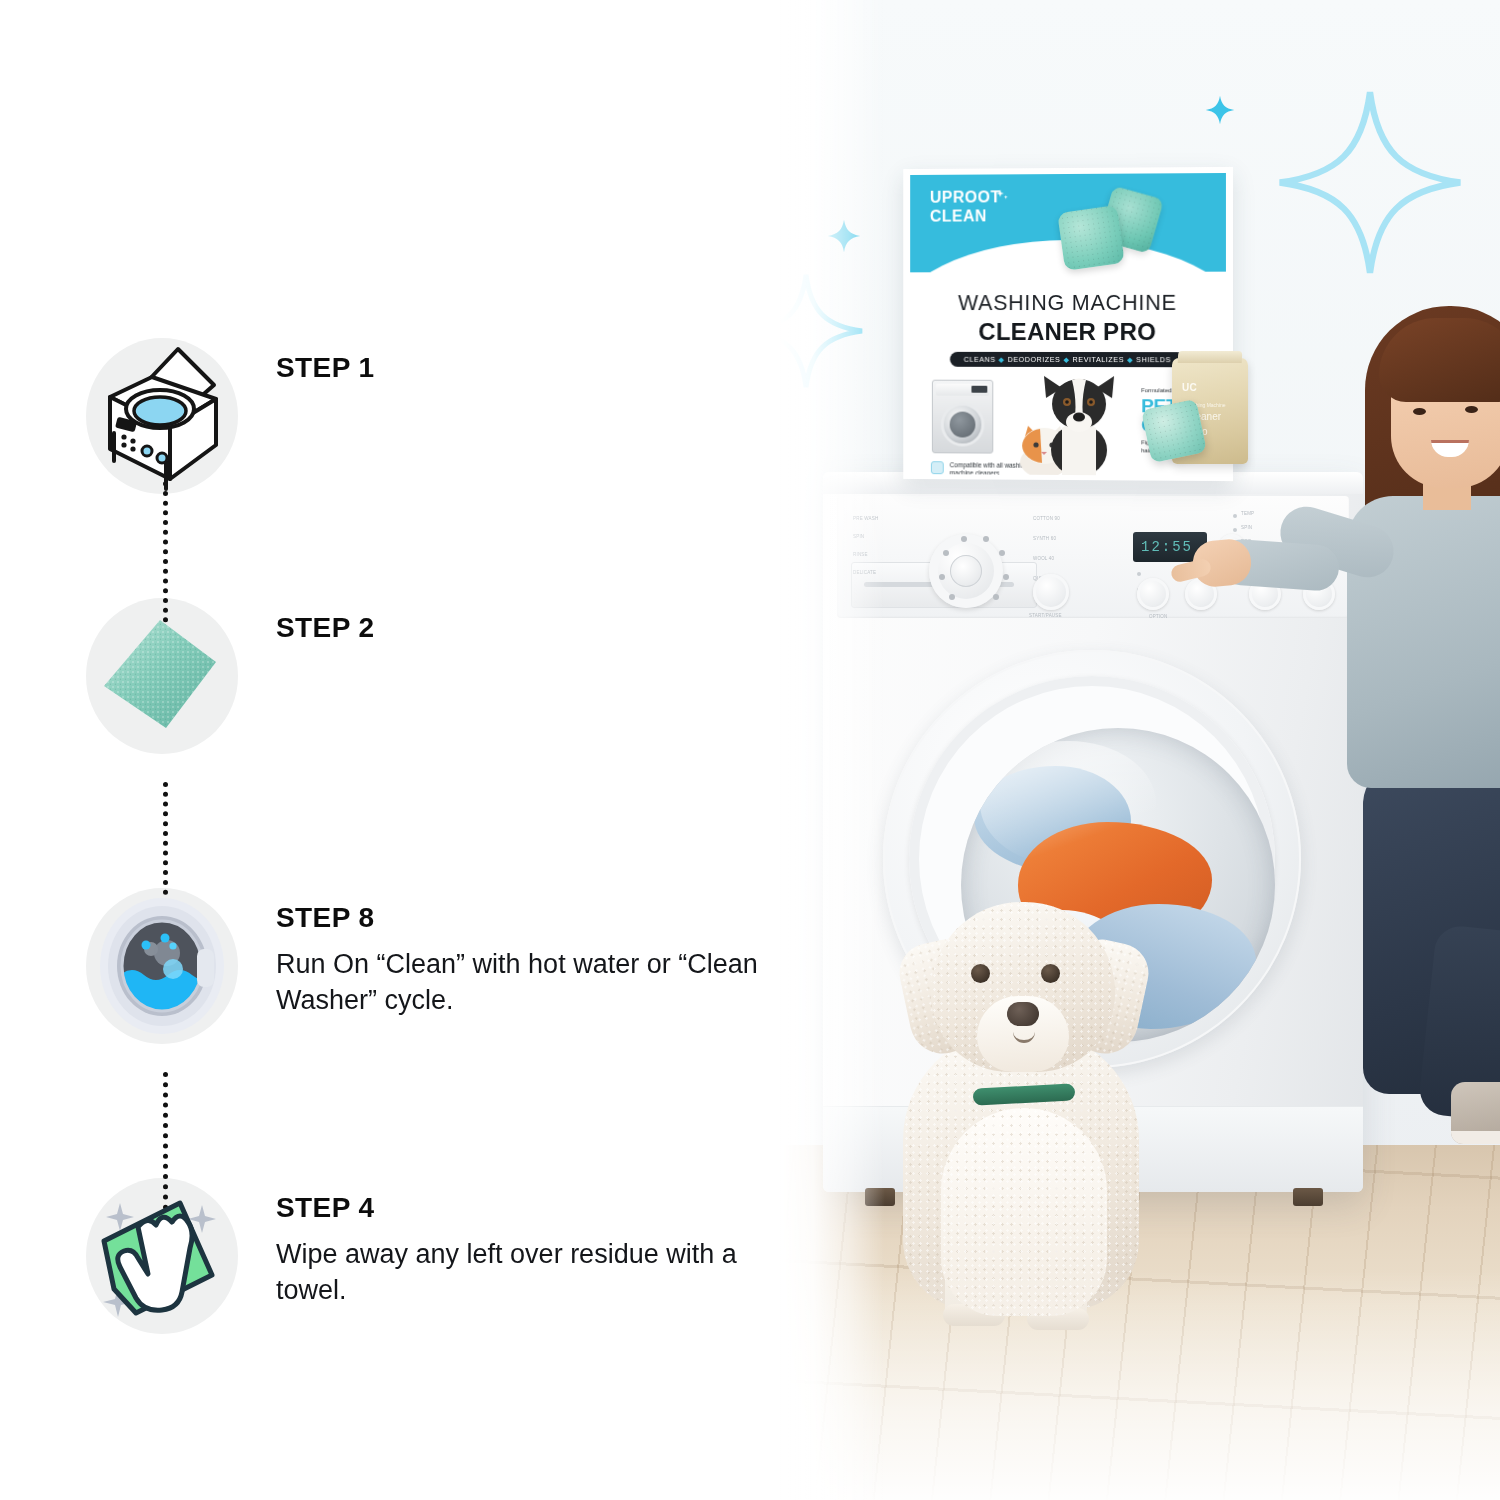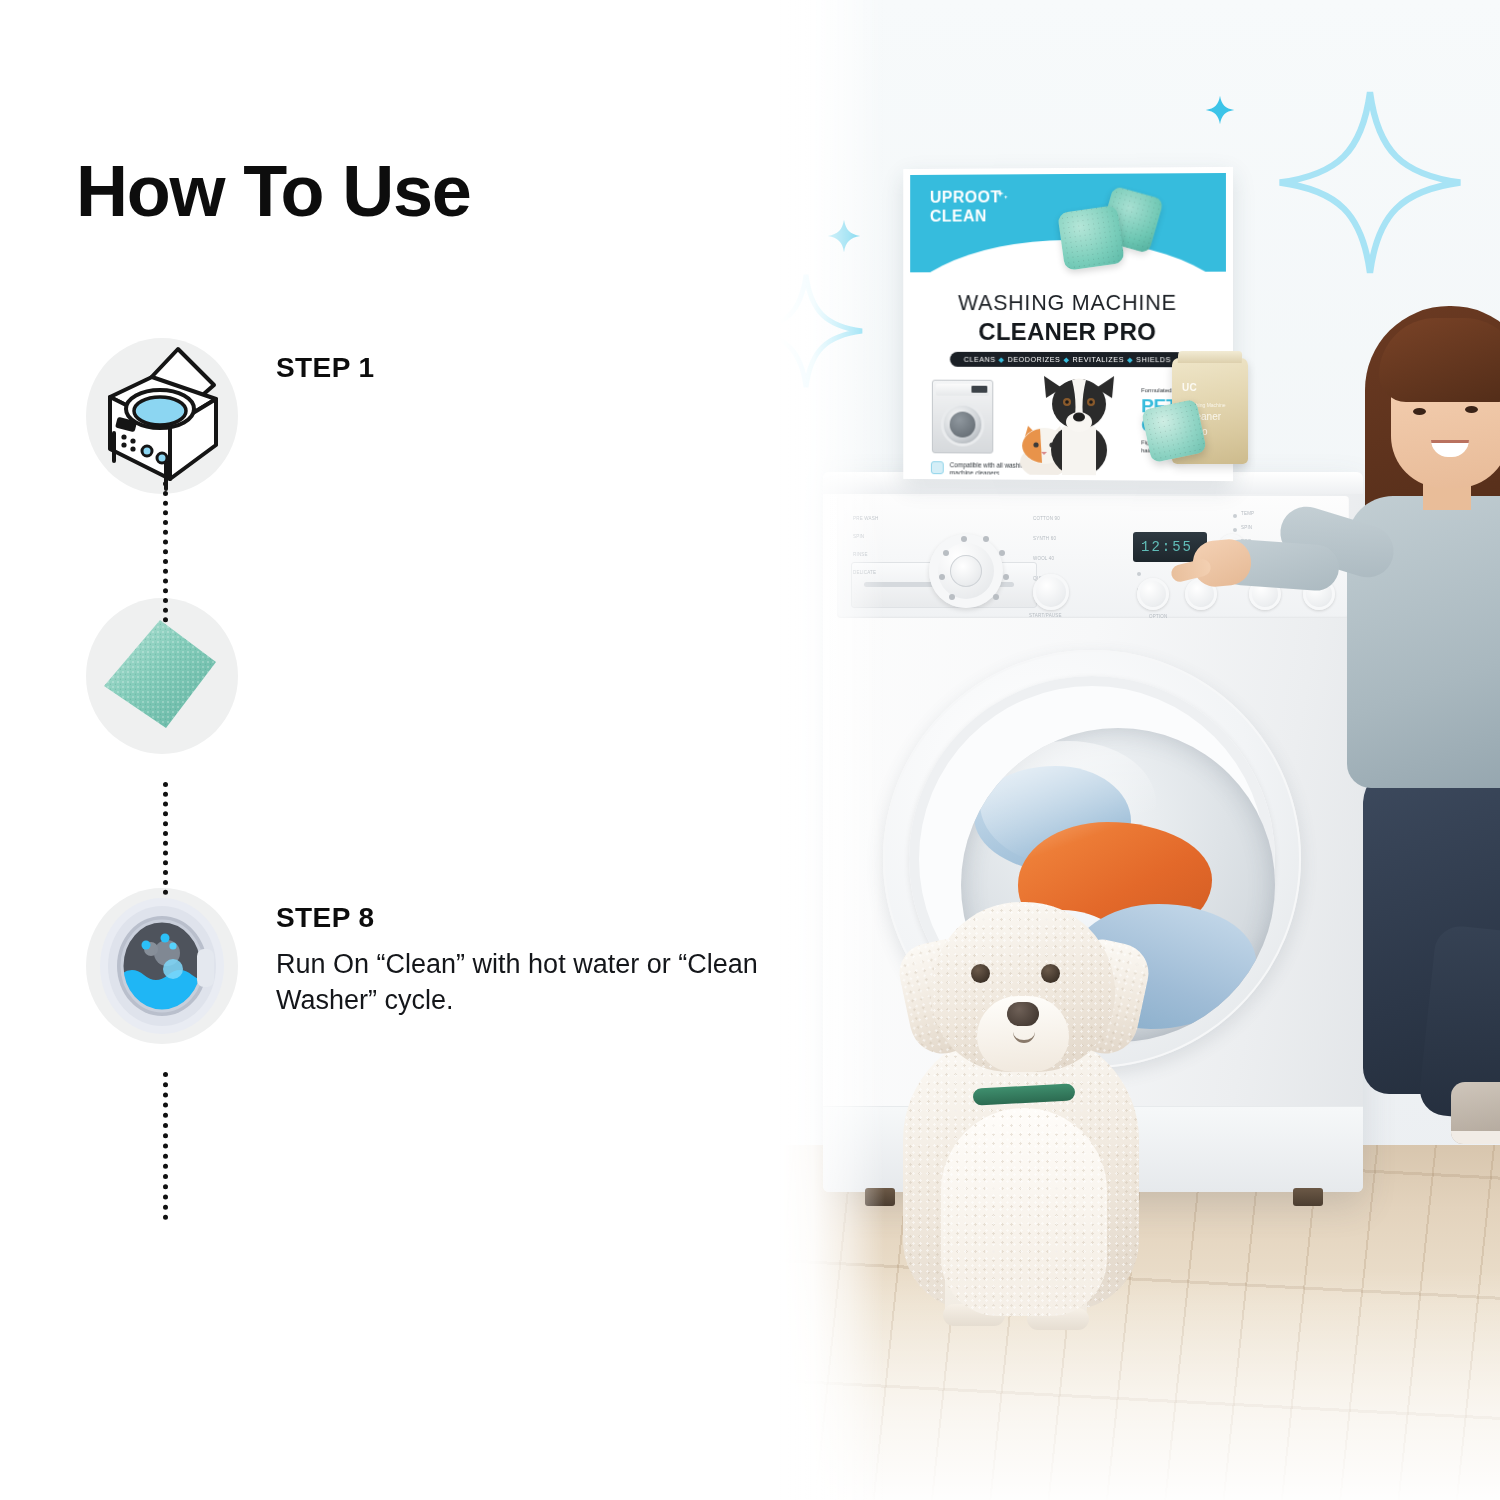--- a/index.html
+++ b/index.html
@@ -491,21 +491,20 @@
     <div class="p-uc">UC</div>
     <div class="p-l1">Washing Machine</div>
     <div class="p-l2">Cleaner</div>
     <div class="p-l3">Pro</div>
   </div>
   <div class="loose-tab">
       <i class="grain"></i>
     </div>
 
   <div class="left-col">
-    <div class="page-title">How To Use</div>
 
     <div class="connector" style="top:452px;height:190px;"></div>
     <div class="connector" style="top:782px;height:152px;"></div>
     <div class="connector" style="top:1072px;height:148px;"></div>
 
     <div class="steps">
 
       <div class="step-row" style="height:260px;">
         <div class="icon-wrap">
           <div class="icon-bg"></div>
@@ -551,20 +550,21 @@
               <pattern id="grain2" width="5" height="5" patternUnits="userSpaceOnUse">
                 <circle cx="1" cy="1" r=".8" fill="#ffffff" opacity=".6"></circle>
                 <circle cx="3.4" cy="3.2" r=".7" fill="#3f8f7e" opacity=".35"></circle>
               </pattern>
             </defs>
             <path d="M68 14 L124 56 L74 122 L12 80 Z" rx="14" fill="url(#tabg)" stroke="none" style="filter:none"></path>
             <path d="M68 14 L124 56 L74 122 L12 80 Z" fill="url(#grain2)" opacity=".85"></path>
           </svg>
         </div>
         <div class="step-text">
+          <div class="step-title">STEP 2</div>
         </div>
       </div>
 
       <div class="step-row" style="height:290px;">
         <div class="icon-wrap">
           <div class="icon-bg"></div>
           <svg class="icon-svg" width="146" height="150" viewBox="0 0 146 150">
             <ellipse cx="73" cy="75" rx="62" ry="68" fill="#e9ecf3"></ellipse>
             <ellipse cx="73" cy="75" rx="54" ry="60" fill="#dfe3ec"></ellipse>
             <ellipse cx="73" cy="75" rx="45" ry="50" fill="#b9bfcc"></ellipse>
@@ -584,16 +584,34 @@
             <ellipse cx="73" cy="75" rx="40" ry="45" fill="none" stroke="#c9cfdb" stroke-width="3"></ellipse>
             <rect x="108" y="58" width="17" height="38" rx="7" fill="#e4e8ef"></rect>
           </svg>
         </div>
         <div class="step-text">
           <div class="step-title">STEP 8</div>
           <div class="step-desc">Run On “Clean” with hot water or “Clean Washer” cycle.</div>
         </div>
       </div>
 
+      <div class="step-row" style="height:230px;">
+        <div class="icon-wrap">
+          <div class="icon-bg"></div>
+          <svg class="icon-svg" width="140" height="146" viewBox="0 0 140 146">
+            <g fill="#b9c0cc">
+              <path d="M28 20 L31 31 L42 34 L31 37 L28 48 L25 37 L14 34 L25 31 Z"></path>
+              <path d="M110 22 L113 33 L124 36 L113 39 L110 50 L107 39 L96 36 L107 33 Z"></path>
+              <path d="M26 104 L29 116 L41 119 L29 122 L26 134 L23 122 L11 119 L23 116 Z"></path>
+            </g>
+            <path d="M12 58 L88 20 L120 92 L44 130 L22 106 Z" fill="#74e09a" stroke="#1d3440" stroke-width="5" stroke-linejoin="round"></path>
+            <path d="M46 44 q10 -12 18 -2 q6 -14 16 -3 q8 -12 16 0 q7 10 2 26 l-8 44 q-3 16 -20 18 q-18 2 -26 -12 L28 84 q-6 -12 4 -16 q9 -3 14 7 l10 16 Z" fill="#ffffff" stroke="#1d3440" stroke-width="5" stroke-linejoin="round" stroke-linecap="round"></path>
+          </svg>
+        </div>
+        <div class="step-text">
+          <div class="step-title">STEP 4</div>
+          <div class="step-desc">Wipe away any left over residue with a towel.</div>
+        </div>
+      </div>
 
     </div>
   </div>
 </div>
 
 </body></html>

